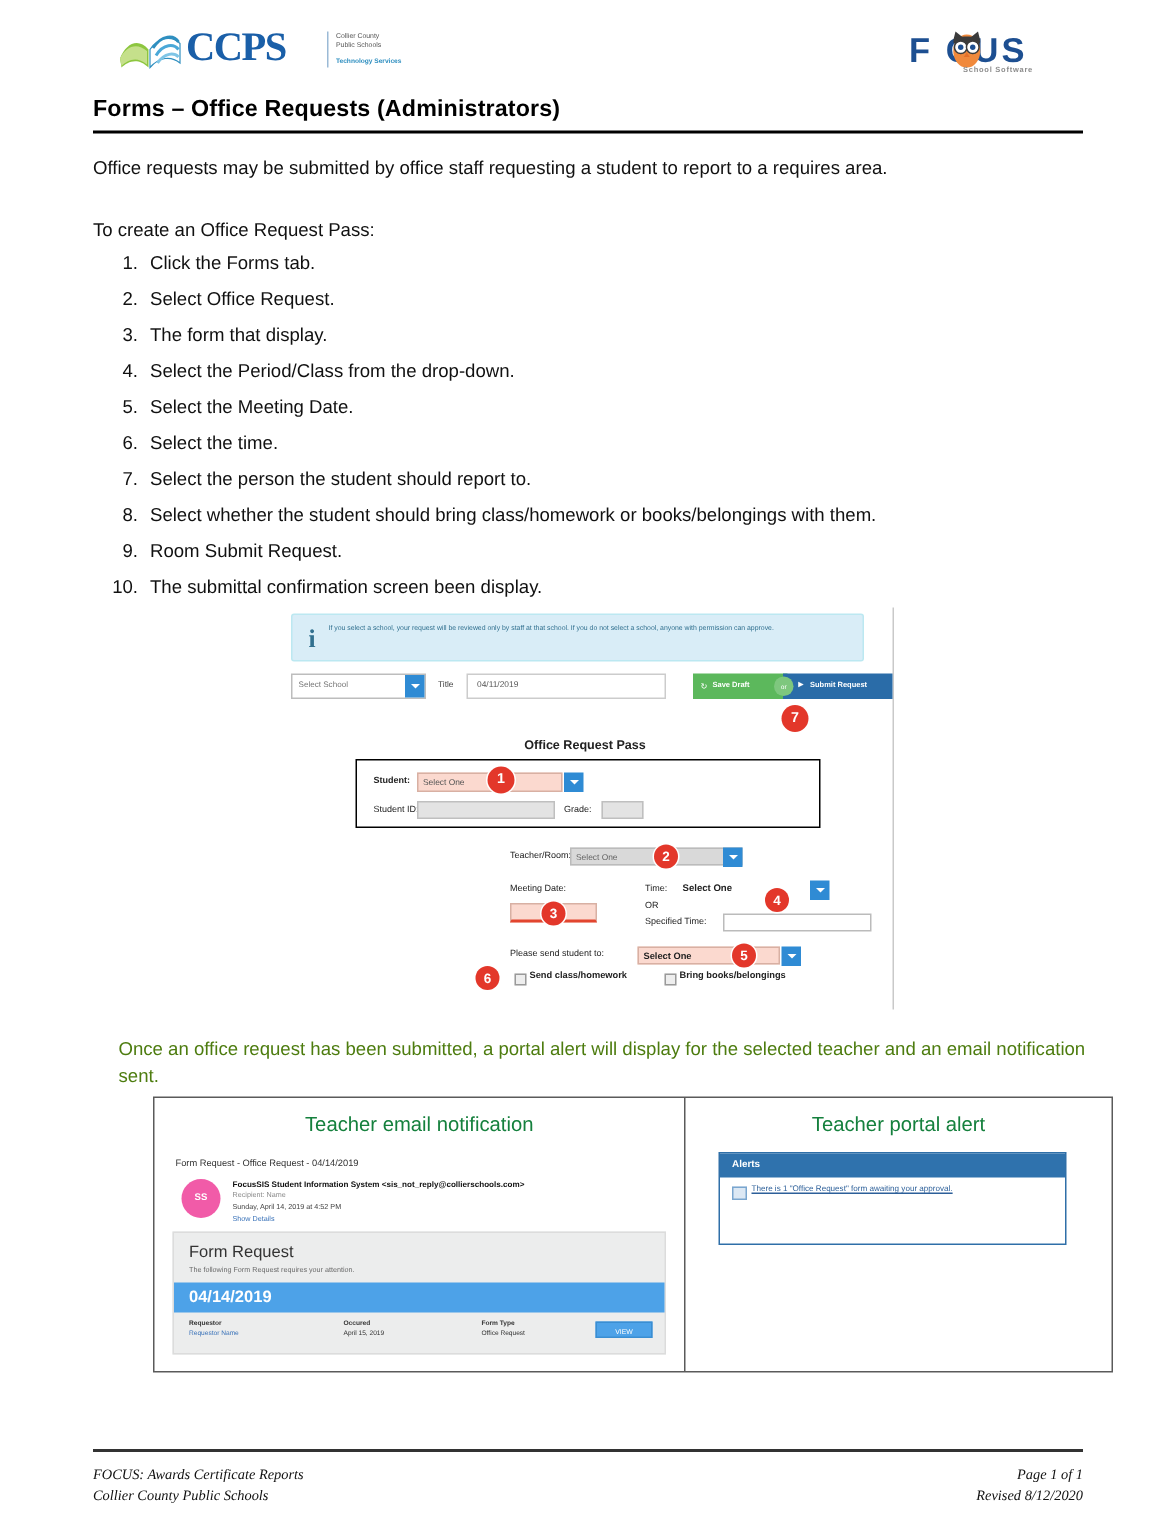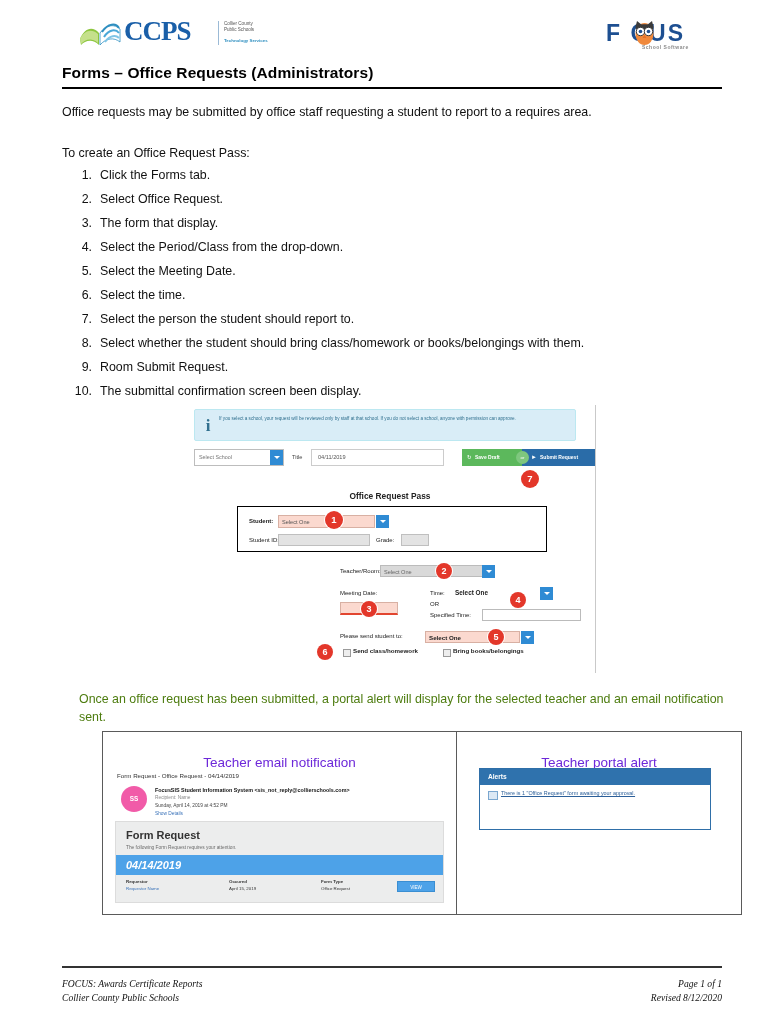--- a/index.html
+++ b/index.html
@@ -119,36 +119,36 @@
   
   .p-mid{position:absolute;left:79px;top:690px;width:665px;font-size:12.4px;color:#4d7c0f;
     line-height:18px;}
 
   
   .panels{position:absolute;left:102px;top:731px;width:640px;height:184px;border:1px solid #5a5a5a;
     box-sizing:border-box;display:flex;background:#fff;}
   .panelL{width:353px;border-right:1px solid #5a5a5a;position:relative;}
   .panelR{flex:1;position:relative;}
   .panel-h{position:absolute;left:0;top:10px;width:100%;text-align:center;font-size:13.5px;
-    color:#6d28d9;margin-top:13px;}
+    color:#15803d;}
   .mail-sub{position:absolute;left:14px;top:40px;font-size:6.2px;color:#333;}
   .avatar{position:absolute;left:18px;top:54px;width:26px;height:26px;border-radius:50%;
     background:#f15ba8;}
   .avatar span{position:absolute;left:0;top:9px;width:26px;text-align:center;font-size:6.4px;
     color:#fff;font-weight:bold;}
   .mail-from{position:absolute;left:52px;top:55px;font-size:5.4px;font-weight:bold;color:#111;}
   .mail-to{position:absolute;left:52px;top:63px;font-size:4.8px;color:#8a8a8a;}
   .mail-date{position:absolute;left:52px;top:71px;font-size:4.8px;color:#444;}
   .mail-det{position:absolute;left:52px;top:79px;font-size:4.8px;color:#3b73b9;}
   .fr-box{position:absolute;left:12px;top:89px;width:329px;height:82px;background:#eceded;
     border:1px solid #dcdcdc;box-sizing:border-box;}
-  .fr-title{position:absolute;left:10px;top:7px;font-size:11px;font-weight:bold;color:#333;}
+  .fr-title{position:absolute;left:10px;top:7px;font-size:11px;font-weight:normal;color:#333;}
   .fr-sub{position:absolute;left:10px;top:23px;font-size:4.8px;color:#6a6a6a;}
   .fr-bar{position:absolute;left:0;top:33px;width:327px;height:20px;background:#4da2e8;}
-  .fr-bar span{position:absolute;left:10px;top:4px;font-size:11px;font-weight:bold;color:#fff;font-style:italic;}
+  .fr-bar span{position:absolute;left:10px;top:4px;font-size:11px;font-weight:bold;color:#fff;}
   .fr-cols{position:absolute;left:0;top:55px;width:327px;height:26px;}
   .fc{position:absolute;top:2px;}
   .fc .k{font-size:4.4px;font-weight:bold;color:#333;display:block;}
   .fc .v{font-size:4.4px;color:#3b73b9;display:block;margin-top:2px;}
   .fc .vd{color:#333;}
   .btn-view{position:absolute;right:8px;top:4px;width:38px;height:11px;background:#4da2e8;
     border:1px solid #3a8ed2;box-sizing:border-box;}
   .btn-view span{position:absolute;left:0;top:2.5px;width:36px;text-align:center;font-size:4.6px;
     color:#fff;}
   .alert-box{position:absolute;left:22px;top:36px;width:232px;height:62px;border:1px solid #2f6fa8;

